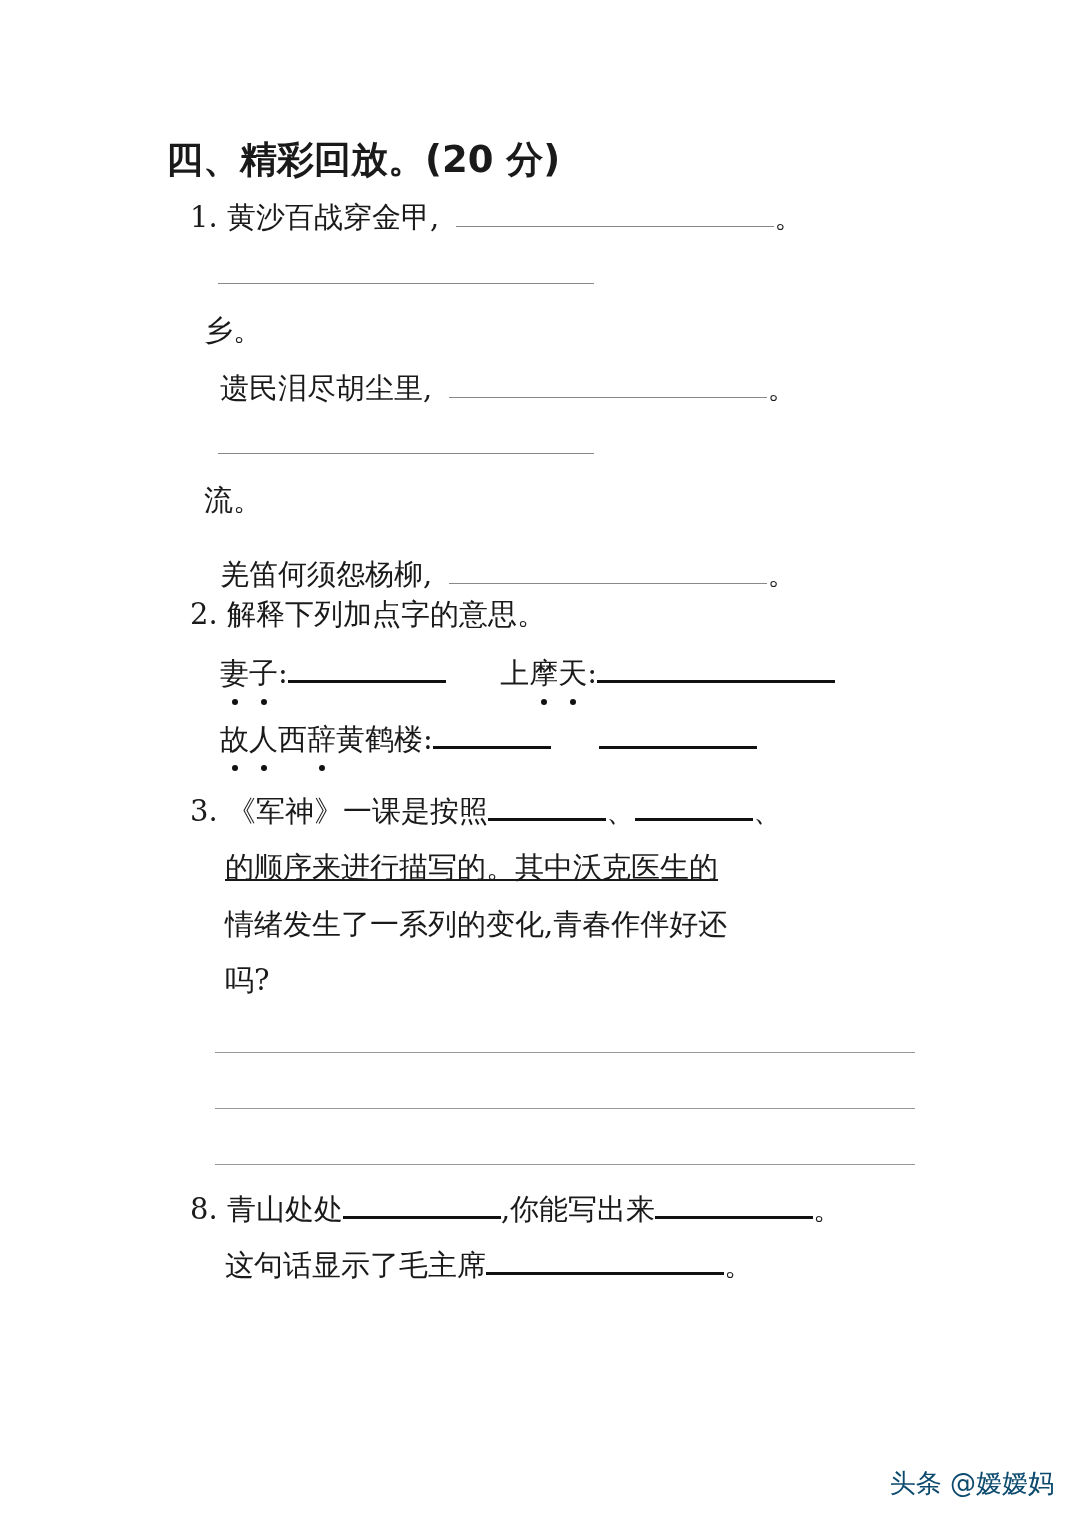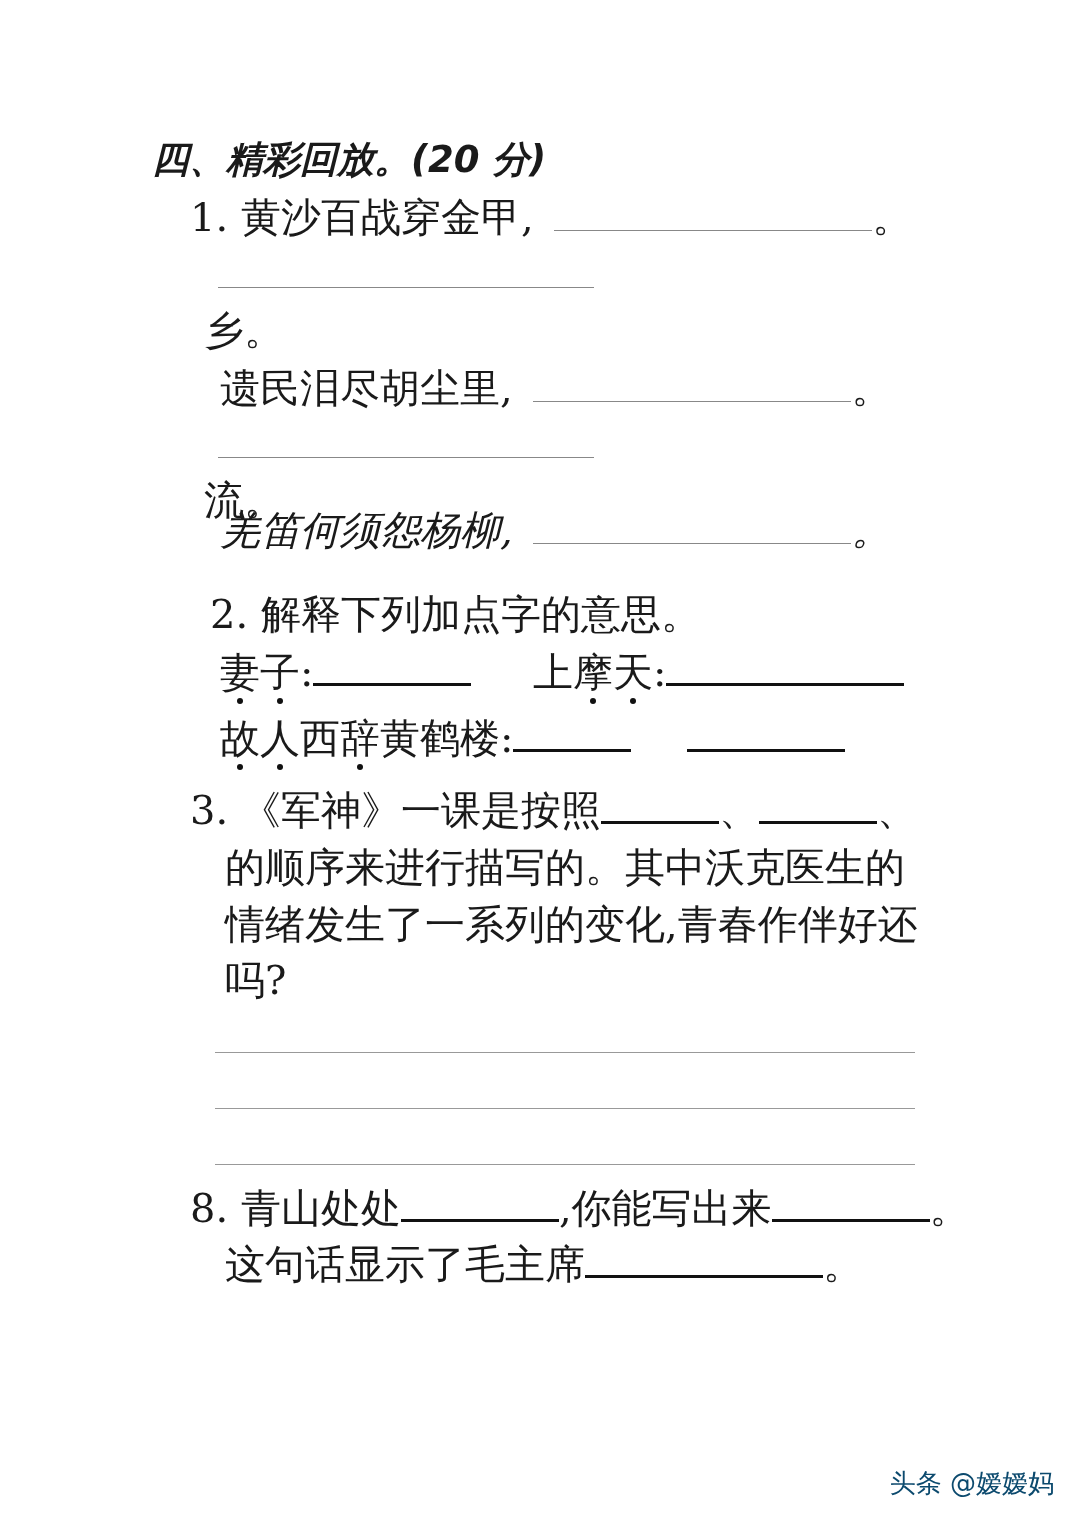--- a/index.html
+++ b/index.html
@@ -1,75 +1,75 @@
 <!DOCTYPE html>
 <html><head>
 <meta charset="utf-8">
 <style>
   html, body { margin: 0; padding: 0; background: #ffffff; }
   body { width: 1080px; height: 1527px; position: relative; overflow: hidden;
          font-family: "DejaVu Serif", "Liberation Serif", serif; color: #1a1a1a; }
-  .line { position: absolute; white-space: nowrap; font-size: 40px; line-height: 44px; }
+  .line { position: absolute; white-space: nowrap; font-size: 29px; line-height: 44px; }
   .title { font-family: "DejaVu Sans", "Liberation Sans", sans-serif; font-weight: bold; font-size: 37px; }
   .blank { display: inline-block; border-bottom: 1.5px solid #888; height: 30px; vertical-align: baseline; }
   .blank.dark { border-bottom: 3px solid #111; }
   .wide { letter-spacing: 18px; }
   .dot { position: relative; display: inline-block; }
   .dot::after { content: ""; position: absolute; left: 50%; bottom: -10px; width: 6px; height: 6px;
                 margin-left: -3px; border-radius: 50%; background: #111; }
   .rule { position: absolute; left: 215px; width: 700px; border-top: 1.5px solid #999; height: 0; }
   .watermark { position: absolute; right: 26px; bottom: 26px; font-family: "DejaVu Sans", "Liberation Sans", sans-serif;
                font-size: 26px; color: #0c4a6e; text-shadow: 0 0 2px #fff, 1px 1px 0 #fff; }
 </style>
 </head>
 <body>
 
-<div class="line title" style="left:152px; top:138px;font-style:italic;">四、精彩回放。(20 分)</div>
+<div class="line title" style="left:166px; top:138px;">四、精彩回放。(20 分)</div>
 
 <div class="line" style="left:190px; top:195px;">
   <span>1. 黄沙百战穿金甲,</span>
   <span class="blank" style="width:318px; margin-left:8px;"></span><span>。</span>
 </div>
 <div class="line" style="left:218px; top:252px;">
   <span class="blank" style="width:376px;"></span>
 </div>
 <div class="line" style="left:204px; top:308px;">乡。</div>
 
 <div class="line" style="left:220px; top:366px;">
   <span>遗民泪尽胡尘里,</span>
   <span class="blank" style="width:318px; margin-left:8px;"></span><span>。</span>
 </div>
 <div class="line" style="left:218px; top:422px;">
   <span class="blank" style="width:376px;"></span>
 </div>
 <div class="line" style="left:204px; top:478px;">流。</div>
 
-<div class="line" style="left:220px; top:508px;font-style:italic;">
+<div class="line" style="left:220px; top:552px;">
   <span>羌笛何须怨杨柳,</span>
   <span class="blank" style="width:318px; margin-left:8px;"></span><span>。</span>
 </div>
 
-<div class="line" style="left:190px; top:592px;margin-left:20px;">2. 解释下列加点字的意思。</div>
+<div class="line" style="left:190px; top:592px;">2. 解释下列加点字的意思。</div>
 
 <div class="line" style="left:220px; top:650px;">
   <span class="dot">妻</span><span class="dot">子</span><span>:</span><span class="blank dark" style="width:158px;"></span>
   <span style="display:inline-block; width:36px;"></span>
   <span>上</span><span class="dot">摩</span><span class="dot">天</span><span>:</span><span class="blank dark" style="width:238px;"></span>
 </div>
 
 <div class="line" style="left:220px; top:716px;">
   <span class="dot">故</span><span class="dot">人</span><span>西</span><span class="dot">辞</span><span>黄</span><span>鹤</span><span>楼</span><span>:</span><span class="blank dark" style="width:118px;"></span>
   <span style="display:inline-block; width:30px;"></span>
   <span class="blank dark" style="width:158px;"></span>
 </div>
 
 <div class="line" style="left:190px; top:788px;">
   <span>3. 《军神》一课是按照</span><span class="blank dark" style="width:118px;"></span><span>、</span><span class="blank dark" style="width:118px;"></span><span>、</span>
 </div>
-<div class="line" style="left:225px; top:845px;">的顺序来进行描写的。其中沃克医生的</div>
+<div class="line" style="left:225px; top:845px;text-decoration:underline;">的顺序来进行描写的。其中沃克医生的</div>
 <div class="line" style="left:225px; top:902px;">情绪发生了一系列的变化,青春作伴好还</div>
 <div class="line" style="left:225px; top:958px;">吗?</div>
 
 <div class="rule" style="top:1052px;"></div>
 <div class="rule" style="top:1108px;"></div>
 <div class="rule" style="top:1164px;"></div>
 
 <div class="line" style="left:190px; top:1186px;">
   <span>8. 青山处处</span><span class="blank dark" style="width:158px;"></span><span>,你能写出来</span><span class="blank dark" style="width:158px;"></span><span>。</span>
 </div>

